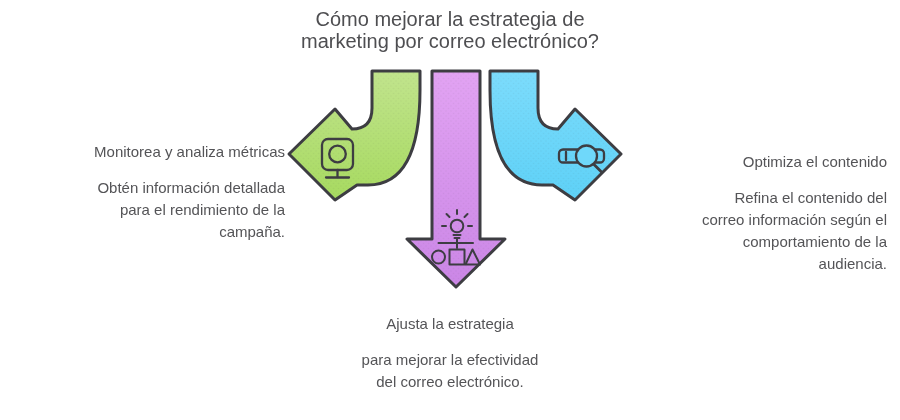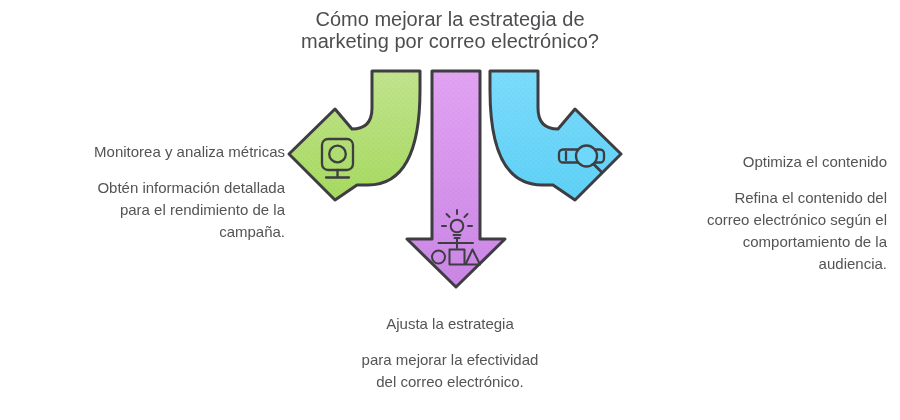--- a/index.html
+++ b/index.html
@@ -101,21 +101,21 @@
       <div>Obtén información detallada</div>
       <div>para el rendimiento de la</div>
       <div>campaña.</div>
     </div>
   </div>
 
   <div class="block block-right">
     <div class="h">Optimiza el contenido</div>
     <div class="b">
       <div>Refina el contenido del</div>
-      <div>correo electrónico según el</div>
+      <div>correo información según el</div>
       <div>comportamiento de la</div>
       <div>audiencia.</div>
     </div>
   </div>
 
   <div class="block block-bottom">
     <div class="h">Ajusta la estrategia</div>
     <div class="b">
       <div>para mejorar la efectividad</div>
       <div>del correo electrónico.</div>

